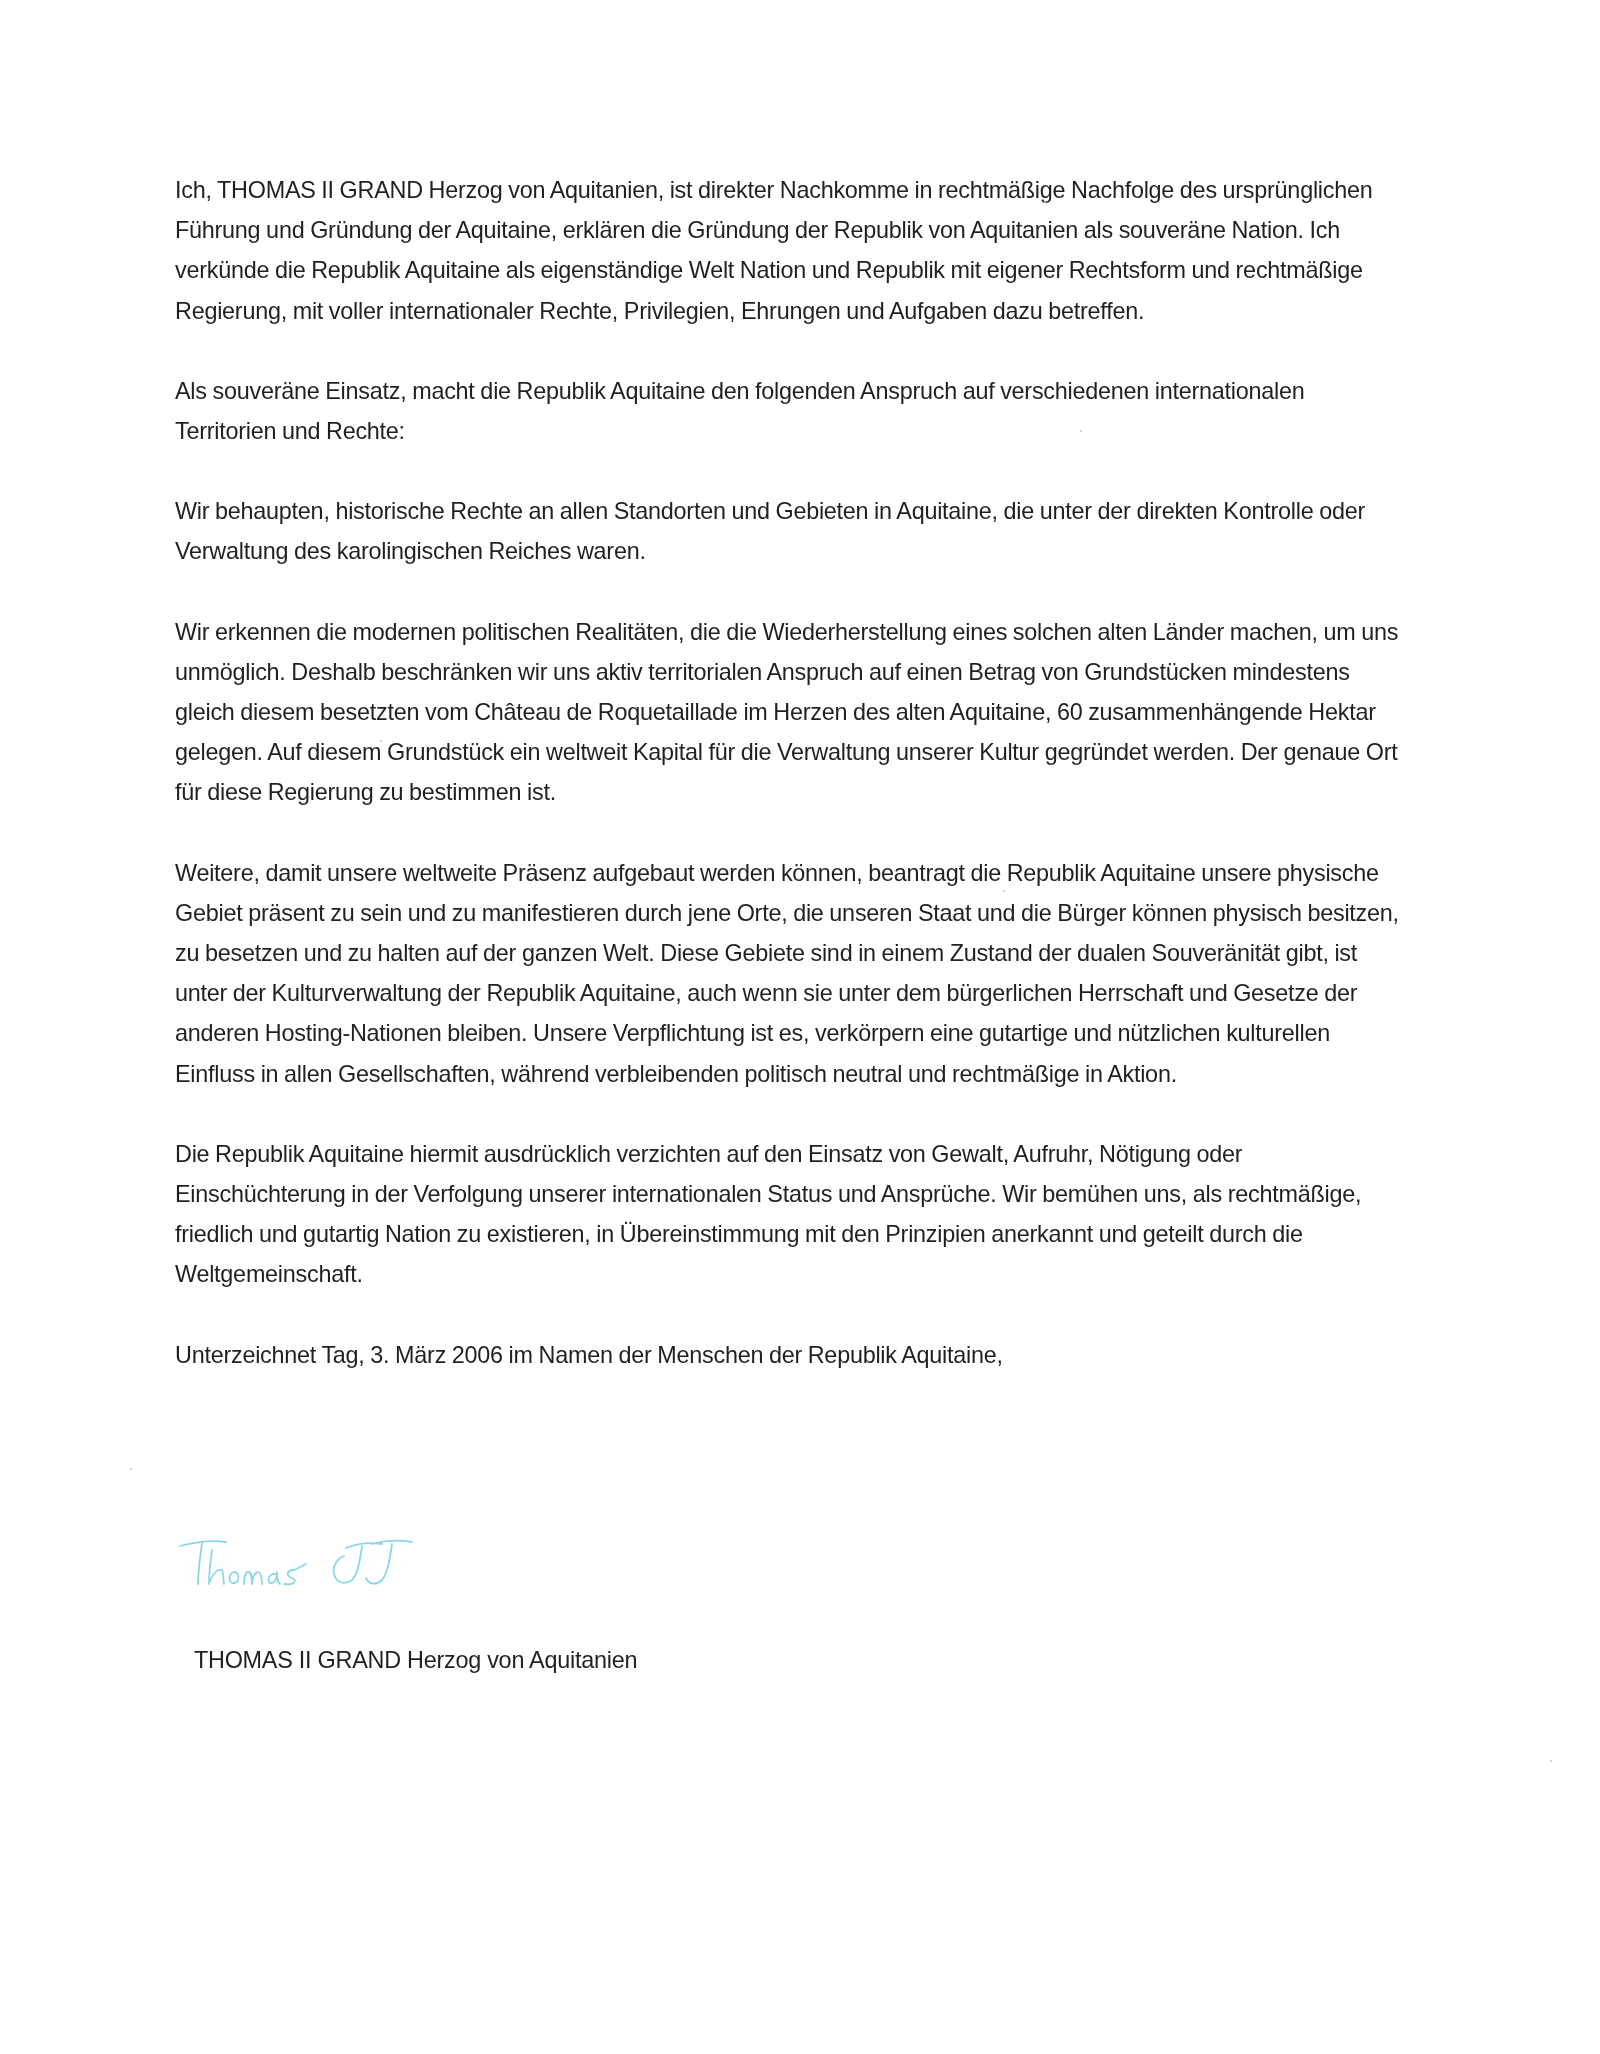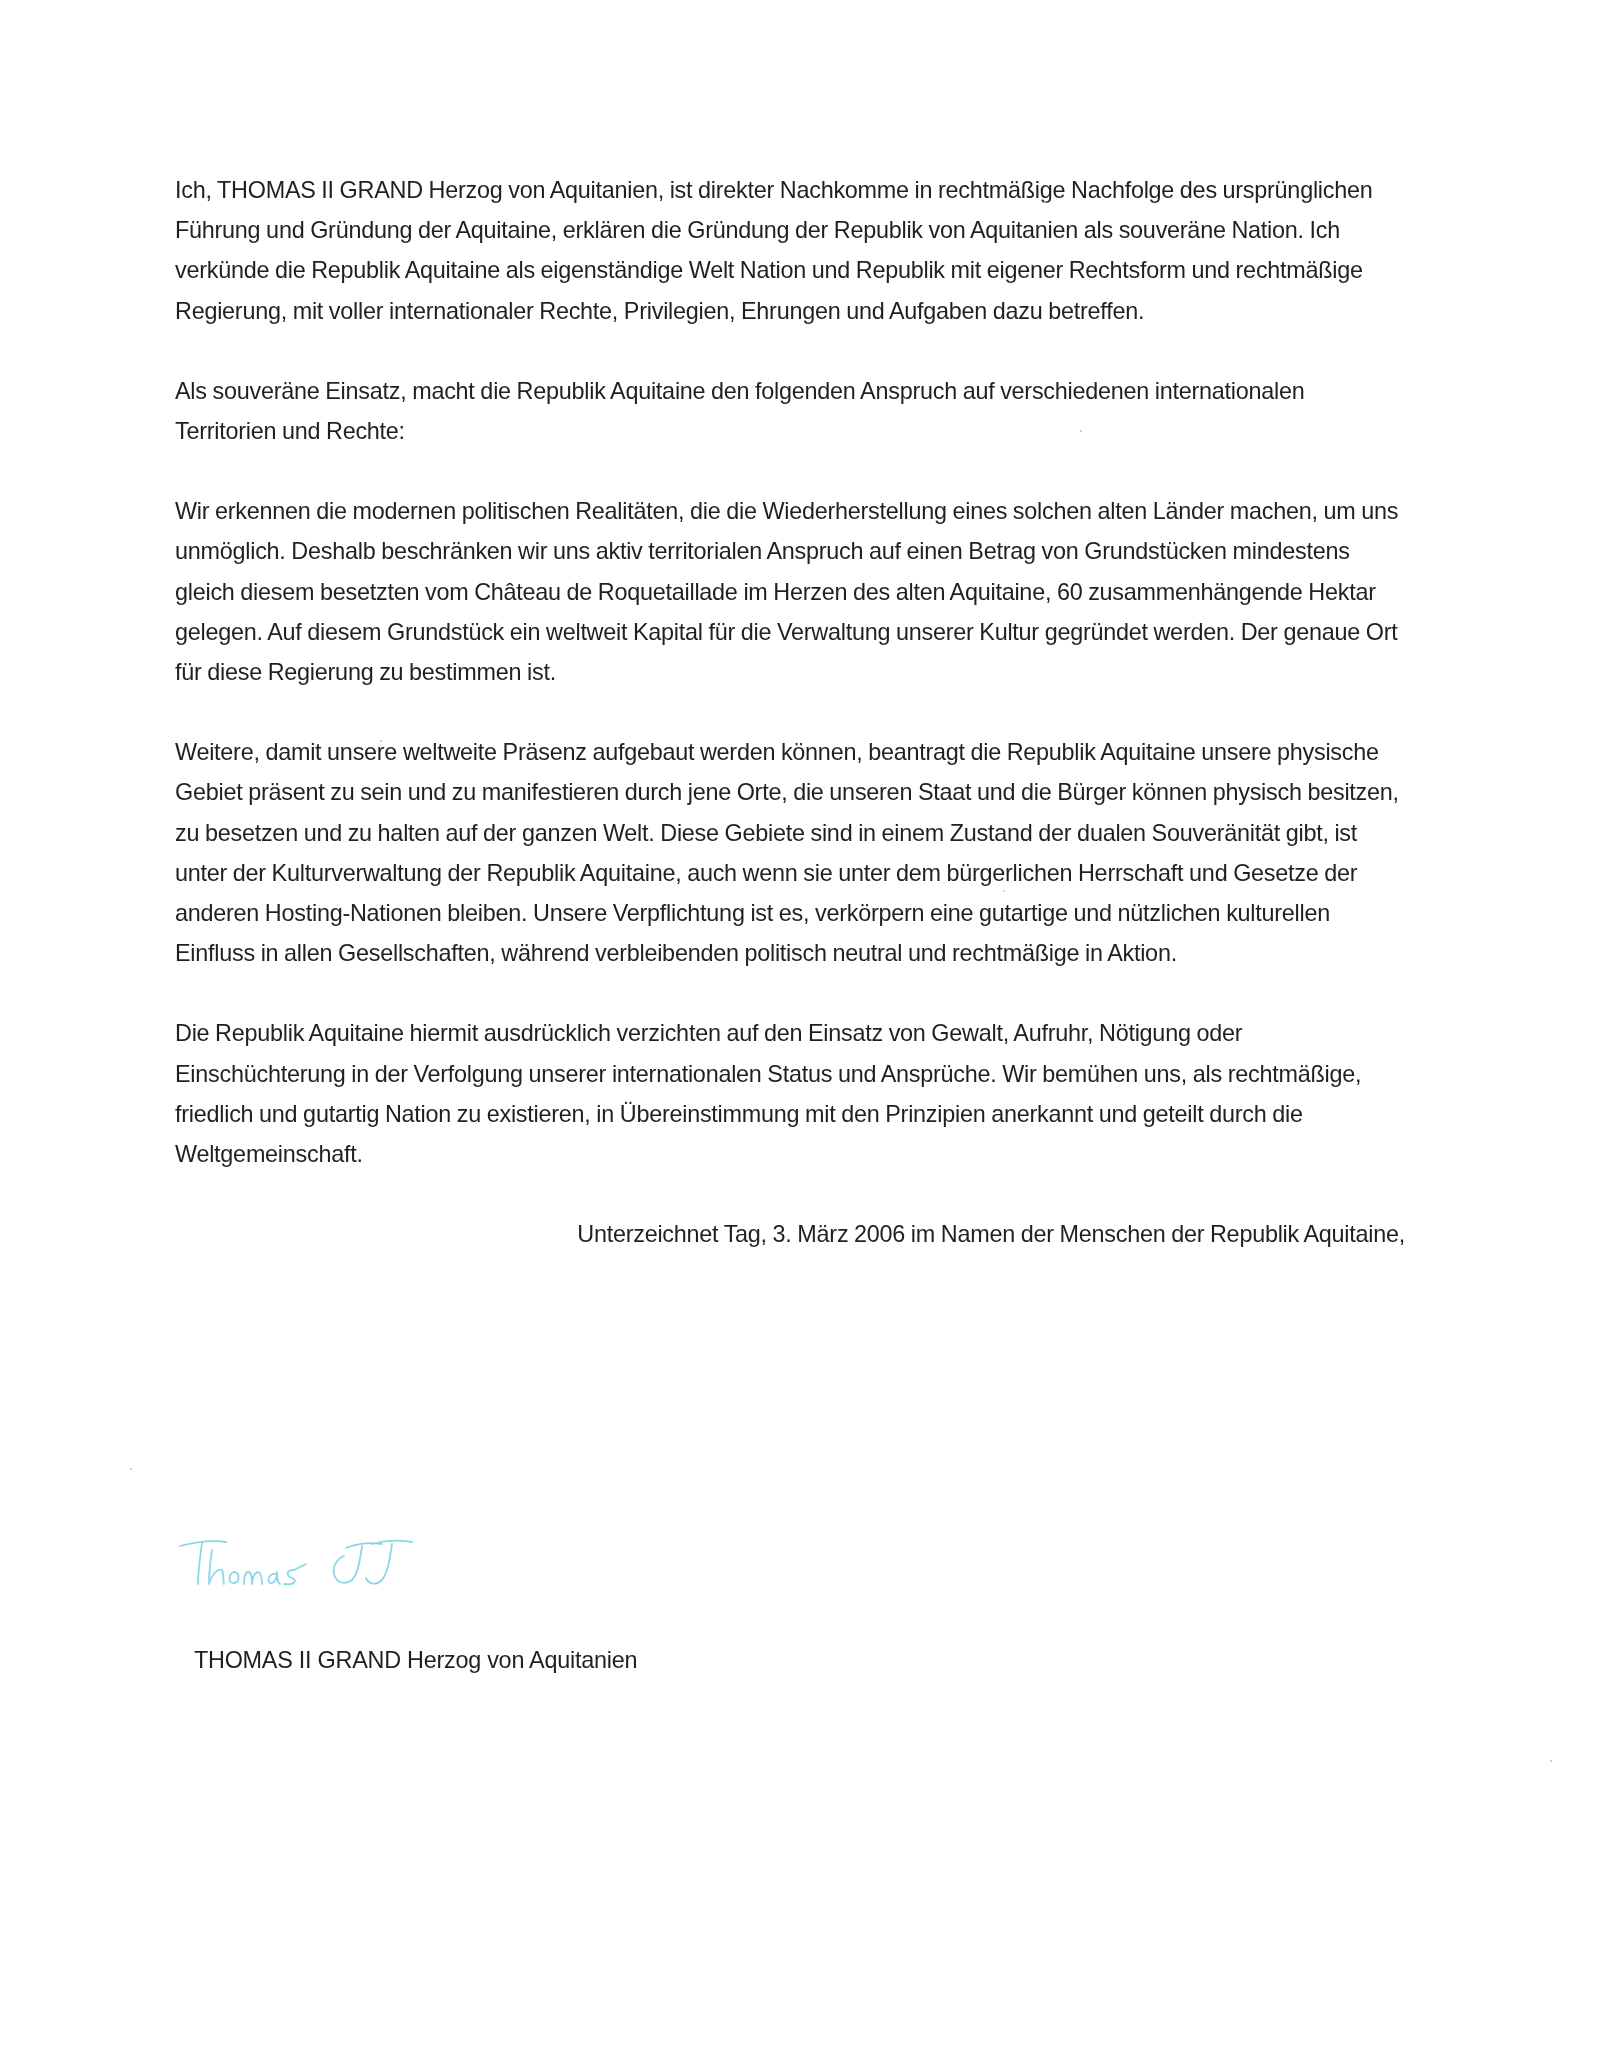--- a/index.html
+++ b/index.html
@@ -32,21 +32,20 @@
       line-height: 40.2px;
       letter-spacing: -0.25px;
       word-spacing: -0.5px;
     }
     .para {
       margin: 0 0 40px 0;
     }
     .para.p1 { margin-bottom: 40px; }
     .closing {
       margin: 0;
-      text-align: right;
     }
     .signature {
       position: absolute;
       left: 176px;
       top: 1528px;
       width: 240px;
       height: 70px;
     }
     .signer {
       position: absolute;
@@ -65,20 +64,21 @@
     }
   </style>
 </head>
 <body>
 
 <div class="page">
 
   <div class="body-text">
     <p class="para p1">Ich, THOMAS II GRAND Herzog von Aquitanien, ist direkter Nachkomme in rechtmäßige Nachfolge des ursprünglichen Führung und Gründung der Aquitaine, erklären die Gründung der Republik von Aquitanien als souveräne Nation. Ich verkünde die Republik Aquitaine als eigenständige Welt Nation und Republik mit eigener Rechtsform und rechtmäßige Regierung, mit voller internationaler Rechte, Privilegien, Ehrungen und Aufgaben dazu betreffen.</p>
     <p class="para">Als souveräne Einsatz, macht die Republik Aquitaine den folgenden Anspruch auf verschiedenen internationalen Territorien und Rechte:</p>
+    <p class="para">Wir behaupten, historische Rechte an allen Standorten und Gebieten in Aquitaine, die unter der direkten Kontrolle oder Verwaltung des karolingischen Reiches waren.</p>
     <p class="para">Wir erkennen die modernen politischen Realitäten, die die Wiederherstellung eines solchen alten Länder machen, um uns unmöglich. Deshalb beschränken wir uns aktiv territorialen Anspruch auf einen Betrag von Grundstücken mindestens gleich diesem besetzten vom Château de Roquetaillade im Herzen des alten Aquitaine, 60 zusammenhängende Hektar gelegen. Auf diesem Grundstück ein weltweit Kapital für die Verwaltung unserer Kultur gegründet werden. Der genaue Ort für diese Regierung zu bestimmen ist.</p>
     <p class="para">Weitere, damit unsere weltweite Präsenz aufgebaut werden können, beantragt die Republik Aquitaine unsere physische Gebiet präsent zu sein und zu manifestieren durch jene Orte, die unseren Staat und die Bürger können physisch besitzen, zu besetzen und zu halten auf der ganzen Welt. Diese Gebiete sind in einem Zustand der dualen Souveränität gibt, ist unter der Kulturverwaltung der Republik Aquitaine, auch wenn sie unter dem bürgerlichen Herrschaft und Gesetze der anderen Hosting-Nationen bleiben. Unsere Verpflichtung ist es, verkörpern eine gutartige und nützlichen kulturellen Einfluss in allen Gesellschaften, während verbleibenden politisch neutral und rechtmäßige in Aktion.</p>
     <p class="para">Die Republik Aquitaine hiermit ausdrücklich verzichten auf den Einsatz von Gewalt, Aufruhr, Nötigung oder Einschüchterung in der Verfolgung unserer internationalen Status und Ansprüche. Wir bemühen uns, als rechtmäßige, friedlich und gutartig Nation zu existieren, in Übereinstimmung mit den Prinzipien anerkannt und geteilt durch die Weltgemeinschaft.</p>
     <p class="closing">Unterzeichnet Tag, 3. März 2006 im Namen der Menschen der Republik Aquitaine,</p>
   </div>
 
   <svg class="signature" viewBox="0 0 240 70" aria-hidden="true">
     <g fill="none" stroke="#7fd3e6" stroke-width="1.8" stroke-linecap="round" stroke-linejoin="round" opacity="0.9">
 
       <path d="M4 18 C 20 14, 36 12, 50 14"></path>

